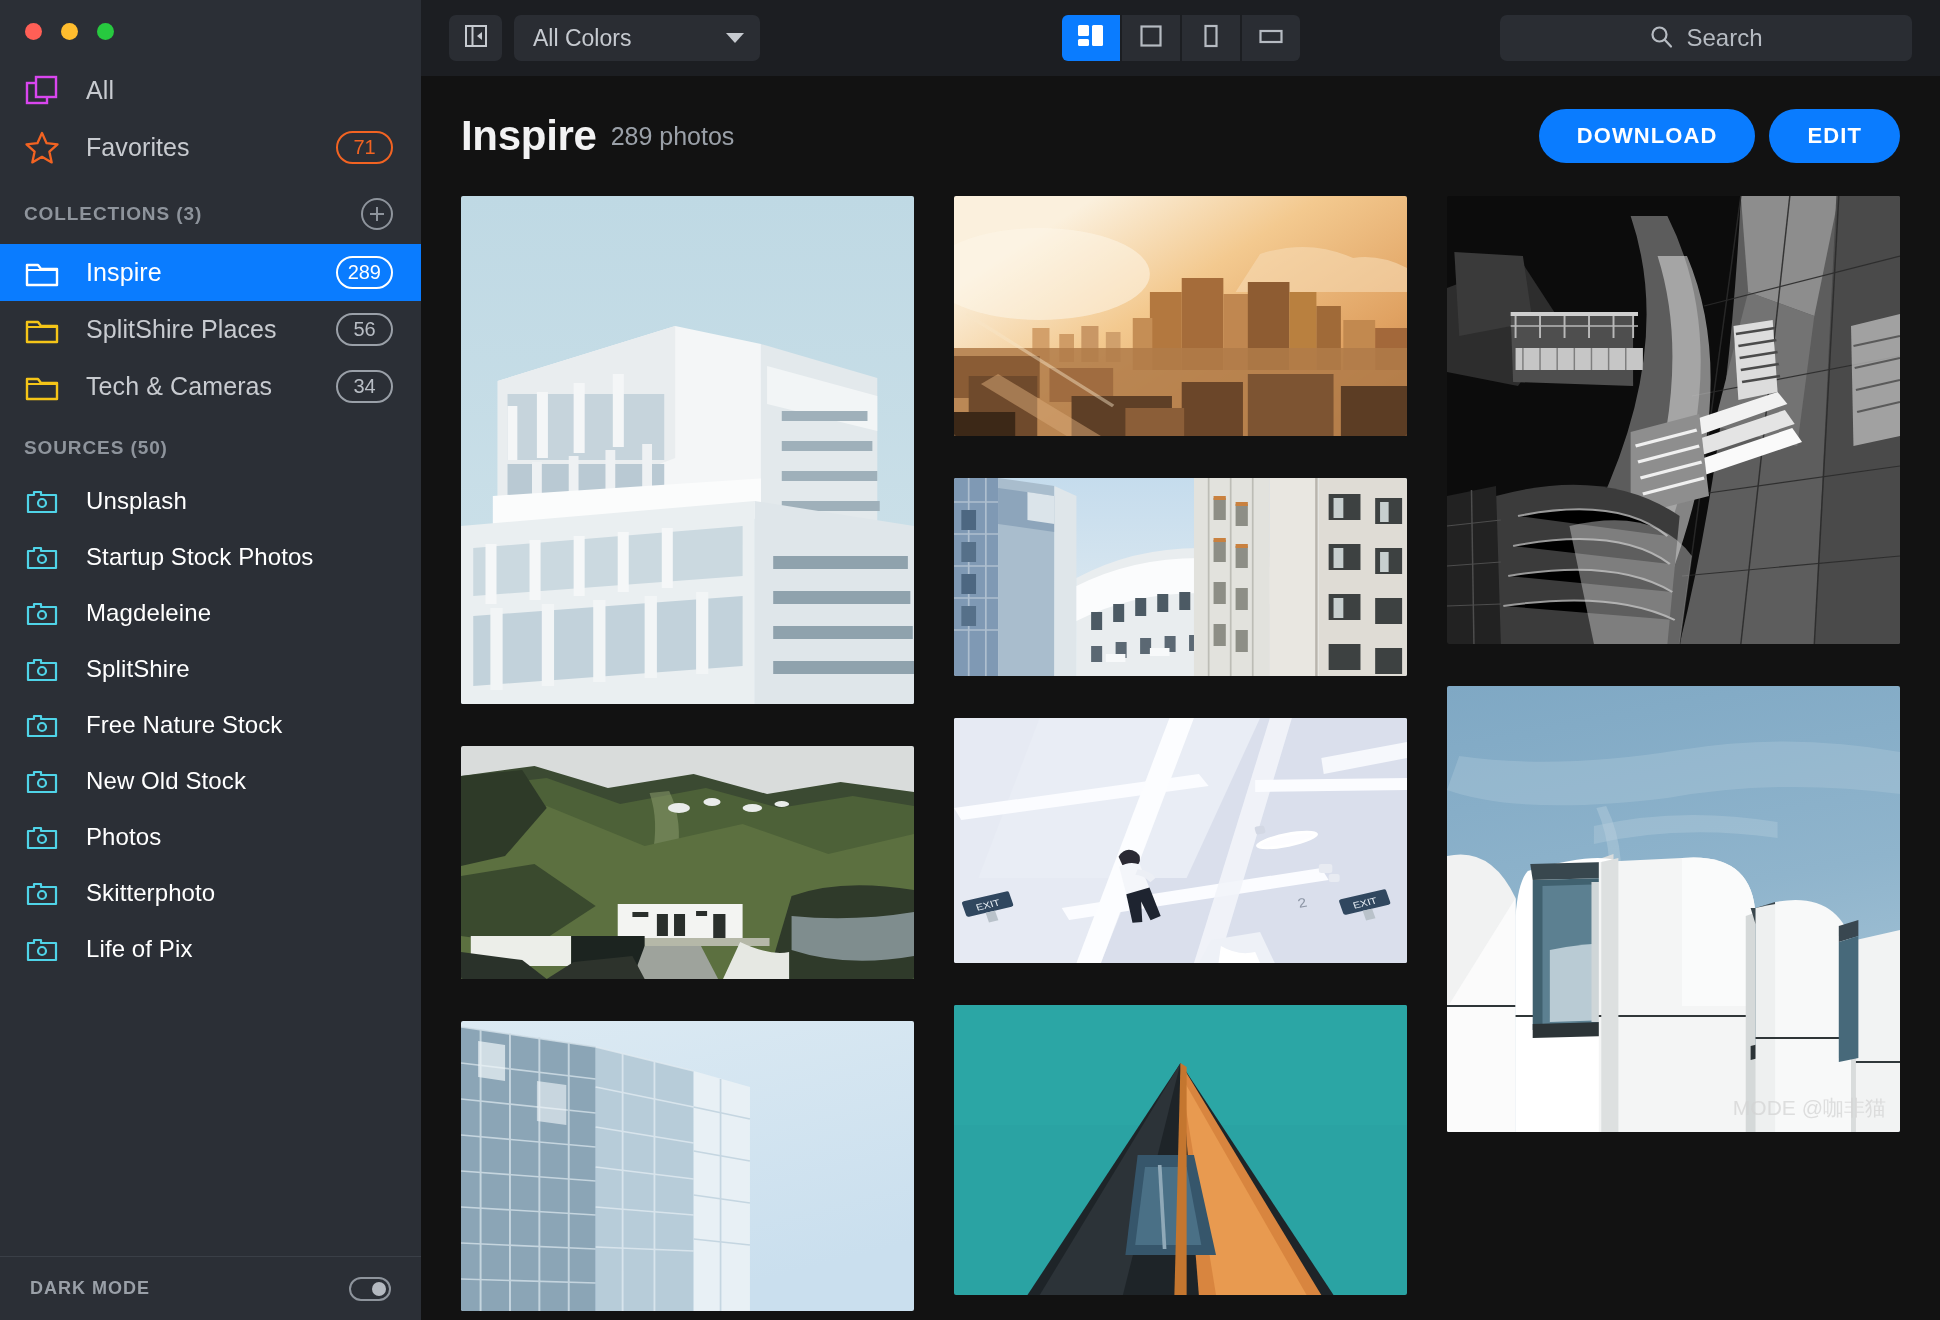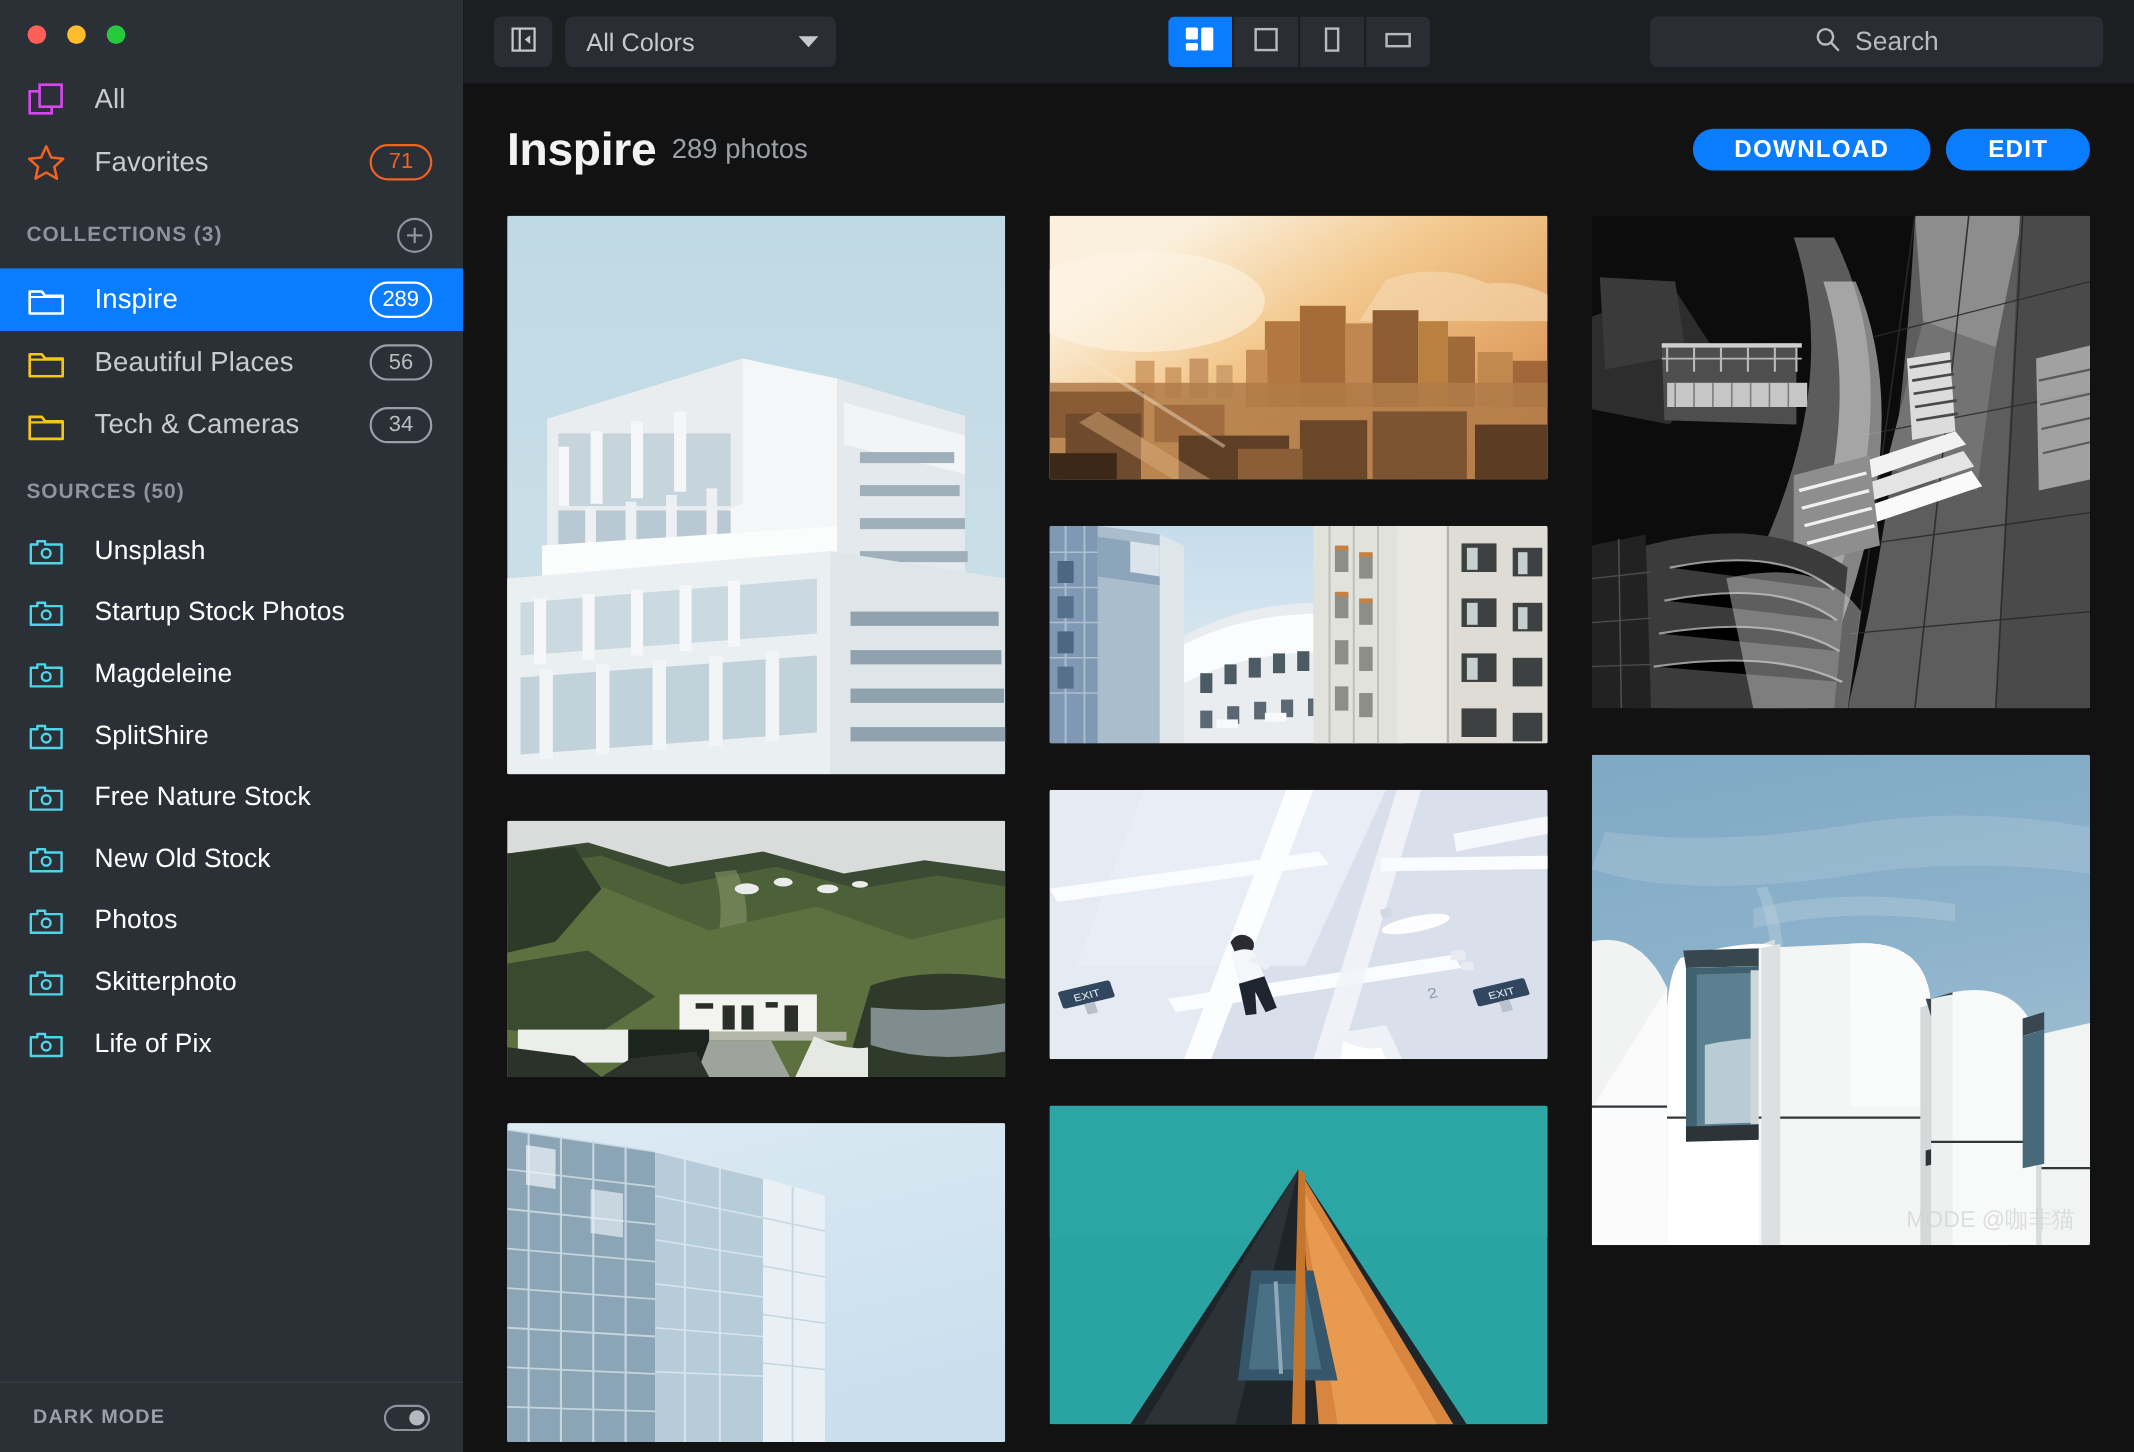--- a/index.html
+++ b/index.html
@@ -129,21 +129,21 @@
   .searchbox .ph { font-size: 24px; color: #b6bbc2; }
 
   .header {
     height: 120px; flex: 0 0 120px; display: flex; align-items: center;
     padding: 0 40px 0 40px;
   }
   .title { font-size: 42px; font-weight: bold; color: #f2f2f3; letter-spacing: -.3px; }
   .count { font-size: 25px; color: #9aa0a8; margin-left: 14px; }
   .actions { margin-left: auto; display: flex; gap: 14px; }
   .pill {
-    height: 38px; border-radius: 27px; background: #0a7cff; color: #fff;
+    height: 54px; border-radius: 27px; background: #0a7cff; color: #fff;
     font-size: 22px; font-weight: bold; letter-spacing: 1.1px;
     display: flex; align-items: center; justify-content: center;
     padding: 0 38px; cursor: pointer; border: none;
     font-family: "Liberation Sans", sans-serif;
   }
 
   .grid {
     flex: 1 1 auto; padding: 0 40px; display: flex; gap: 40px;
     overflow: hidden;
   }
@@ -208,21 +208,21 @@
         <span class="badge">289</span>
       </div>
 
       <div class="nav-row">
         <span class="ico">
           <svg width="34" height="28" viewBox="0 0 34 28">
             <path d="M2 6 h11 l3 4 h16 v16 h-30 z" fill="none" stroke="#f5c518" stroke-width="2.4" stroke-linejoin="round"></path>
             <path d="M2 11 h30" stroke="#f5c518" stroke-width="2"></path>
           </svg>
         </span>
-        <span class="label">Beautiful Places</span>
+        <span class="label">SplitShire Places</span>
         <span class="badge">56</span>
       </div>
 
       <div class="nav-row">
         <span class="ico">
           <svg width="34" height="28" viewBox="0 0 34 28">
             <path d="M2 6 h11 l3 4 h16 v16 h-30 z" fill="none" stroke="#f5c518" stroke-width="2.4" stroke-linejoin="round"></path>
             <path d="M2 11 h30" stroke="#f5c518" stroke-width="2"></path>
           </svg>
         </span>

